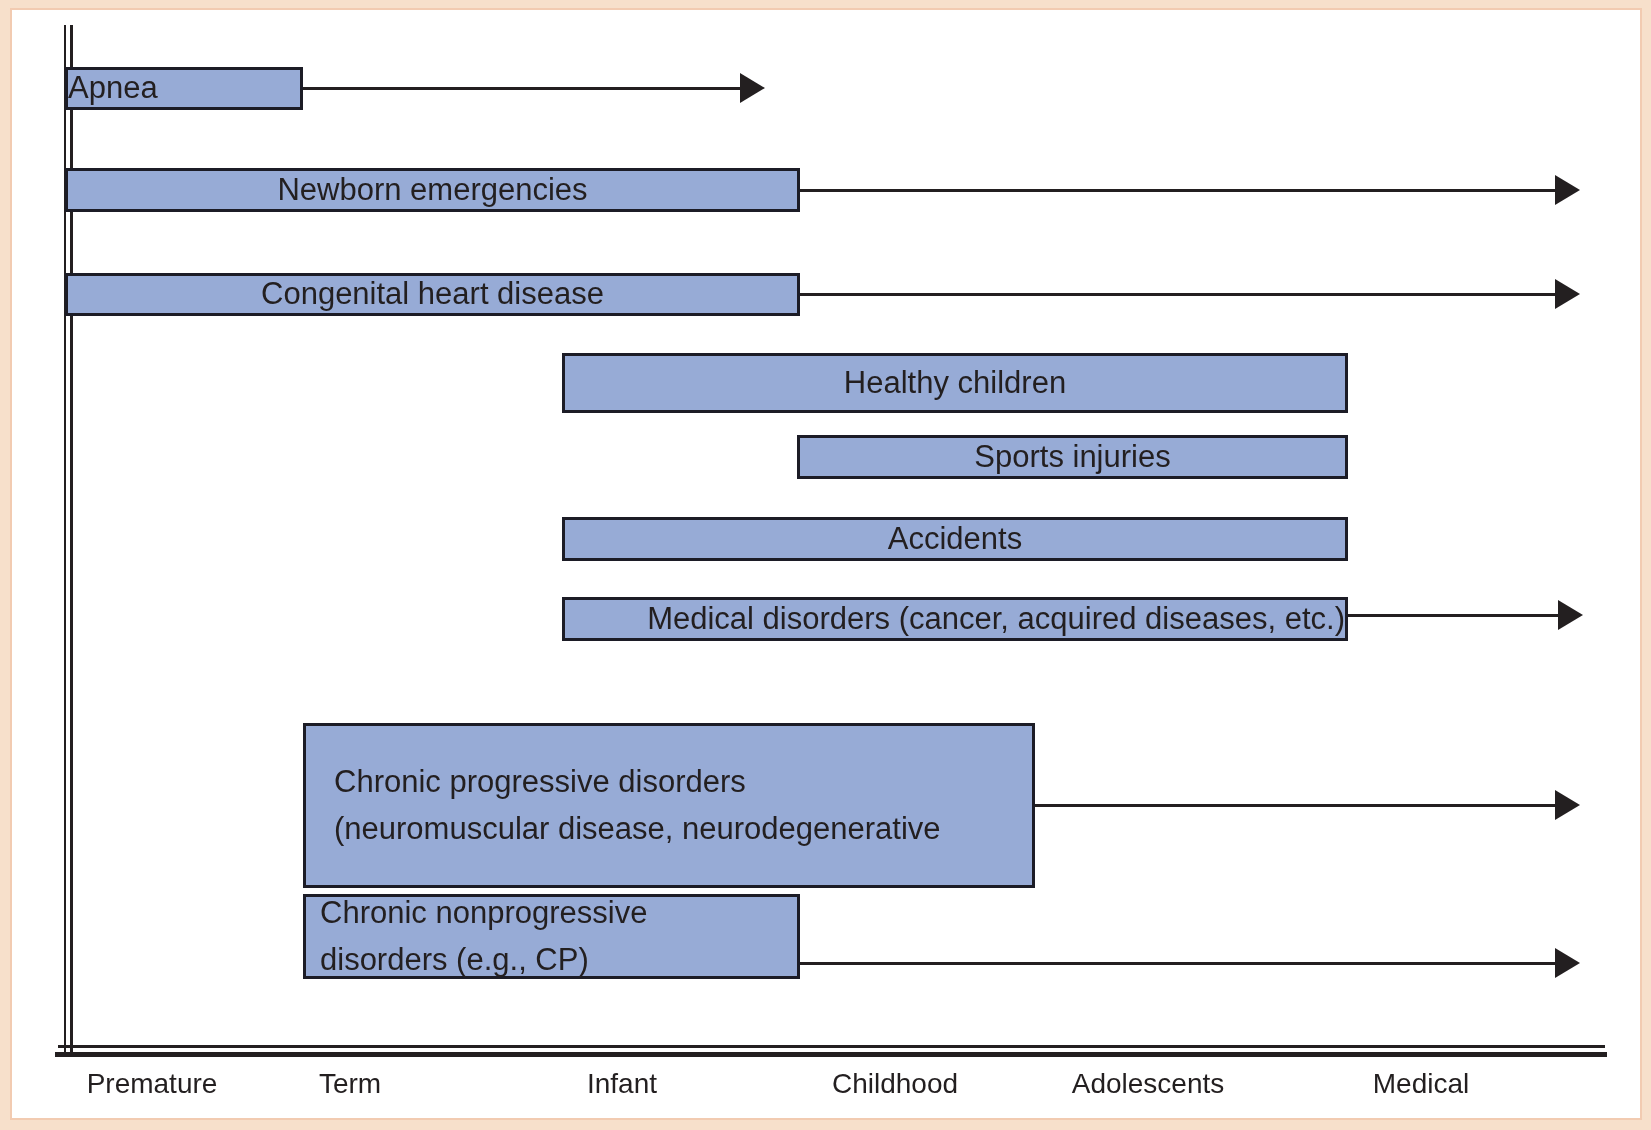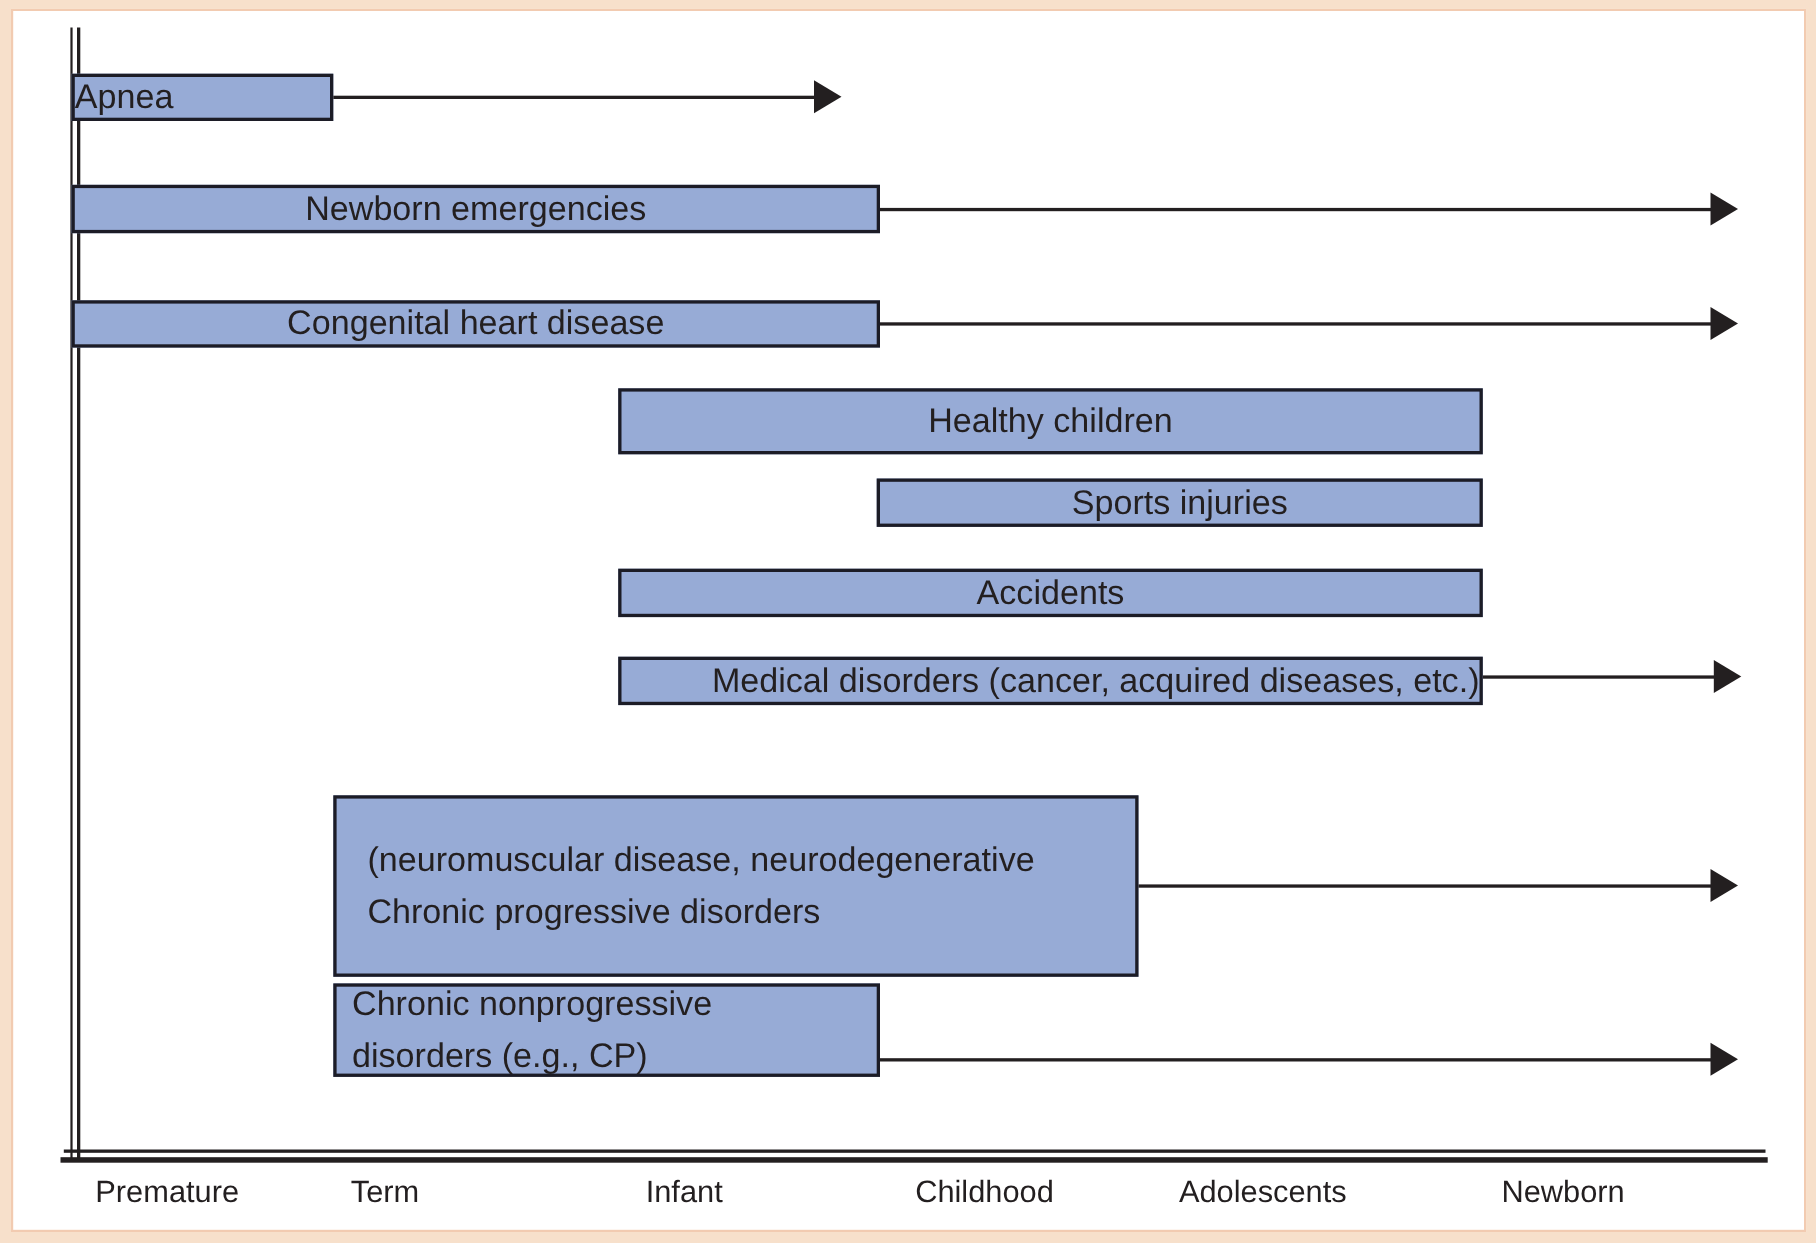--- a/index.html
+++ b/index.html
@@ -79,33 +79,33 @@
       </div>
       <div class="bar center" style="left: 562px; top: 517px; width: 786px; height: 44px;">
         <span class="bar-line">Accidents</span>
       </div>
       <div class="bar center" style="left: 562px; top: 597px; width: 786px; height: 44px; align-items: flex-end;">
         <span class="bar-line">Medical disorders (cancer, acquired diseases, etc.)</span>
       </div>
       <div class="arrow-line" style="left: 1348px; top: 614px; width: 213px;"></div>
       <div class="arrow-head" style="left: 1558px; top: 600px;"></div>
       <div class="bar left" style="left: 303px; top: 723px; width: 732px; height: 165px; padding-left: 28px;">
+        <span class="bar-line">Chronic progressive disorders</span>
         <span class="bar-line">(neuromuscular disease, neurodegenerative</span>
-        <span class="bar-line">Chronic progressive disorders</span>
       </div>
       <div class="arrow-line" style="left: 1035px; top: 804px; width: 523px;"></div>
       <div class="arrow-head" style="left: 1555px; top: 790px;"></div>
       <div class="bar left" style="left: 303px; top: 894px; width: 497px; height: 85px; padding-left: 14px;">
         <span class="bar-line">Chronic nonprogressive</span>
         <span class="bar-line">disorders (e.g., CP)</span>
       </div>
       <div class="arrow-line" style="left: 800px; top: 962px; width: 758px;"></div>
       <div class="arrow-head" style="left: 1555px; top: 948px;"></div>
     </div>
   <div id="labels-layer">
       <div class="x-label" style="left: 152px; top: 1068px;">Premature</div>
       <div class="x-label" style="left: 350px; top: 1068px;">Term</div>
       <div class="x-label" style="left: 622px; top: 1068px;">Infant</div>
       <div class="x-label" style="left: 895px; top: 1068px;">Childhood</div>
       <div class="x-label" style="left: 1148px; top: 1068px;">Adolescents</div>
-      <div class="x-label" style="left: 1421px; top: 1068px;">Newborn</div>
+      <div class="x-label" style="left: 1421px; top: 1068px;">Medical</div>
     </div>
 </div>
 
 </body></html>

